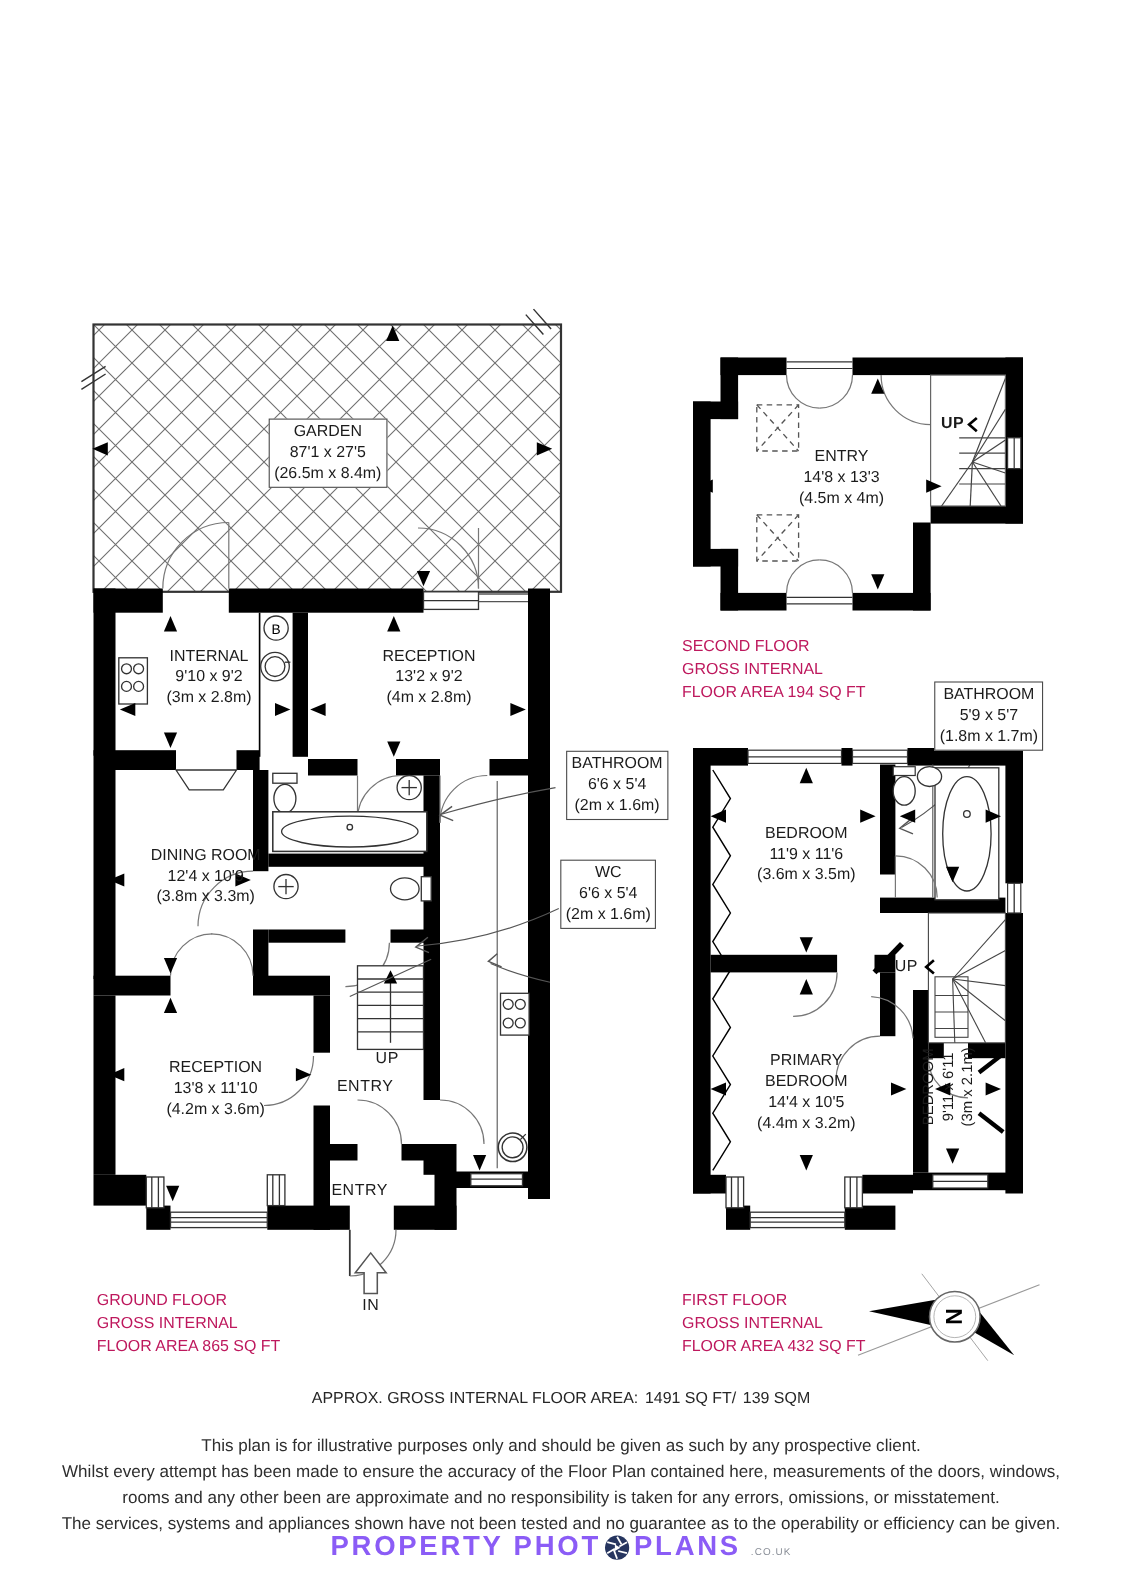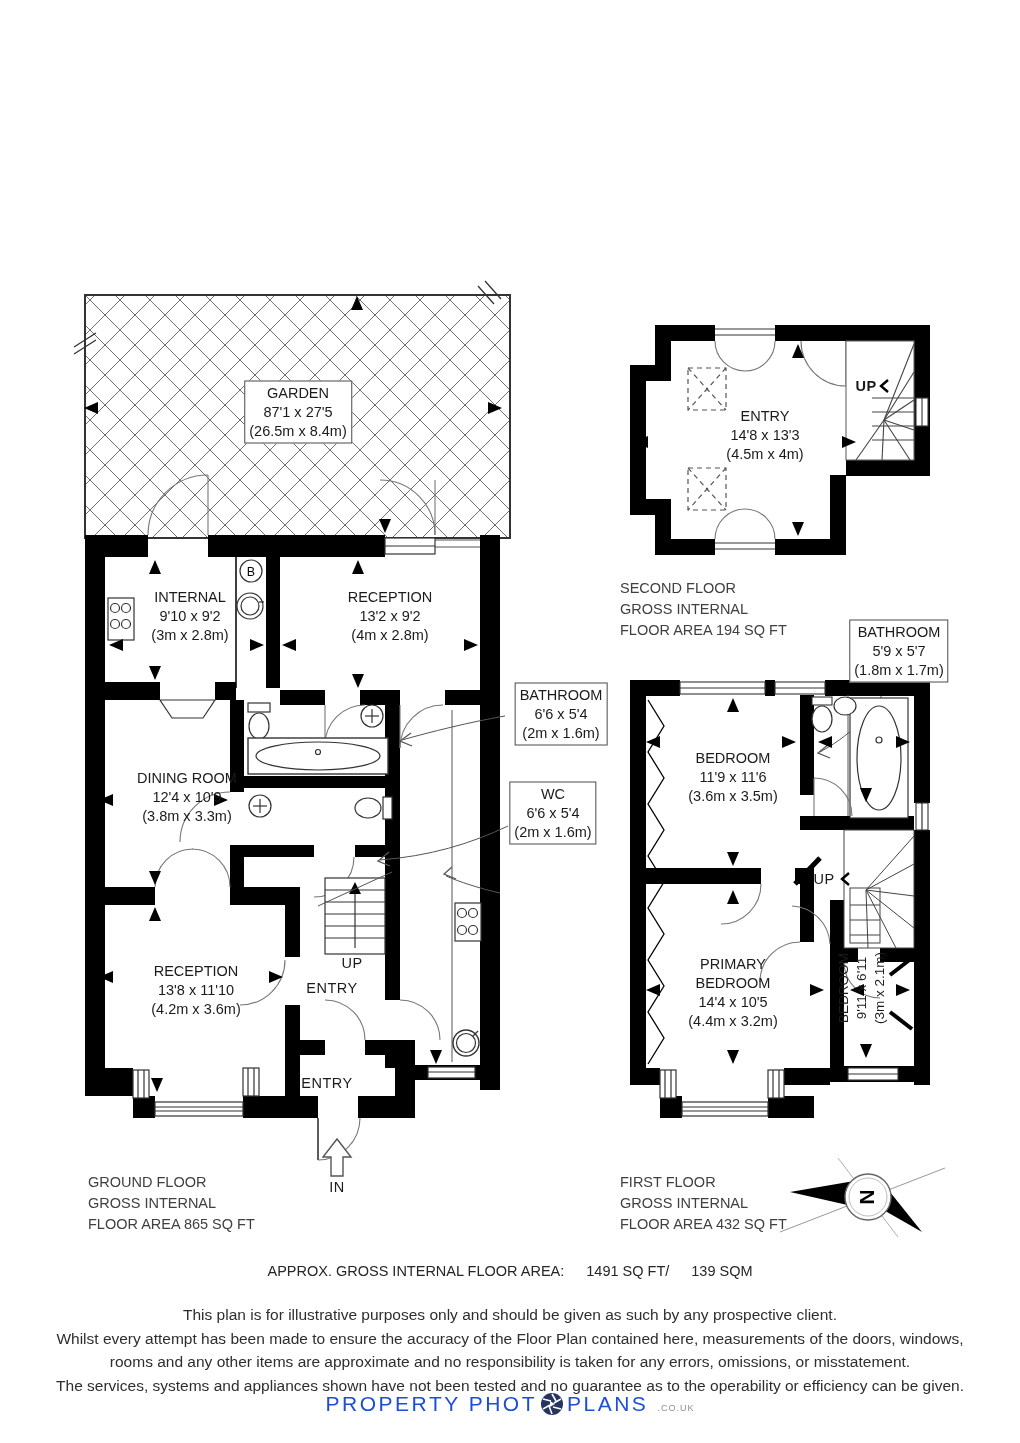--- a/index.html
+++ b/index.html
@@ -4,28 +4,28 @@
 <style>
   html,body{margin:0;padding:0;background:#fff}
   .page{position:relative;width:1020px;height:1443px;background:#fff;
         font-family:"Liberation Sans",sans-serif;overflow:hidden;color:#1b1b1b}
   svg.plan{position:absolute;left:0;top:0}
   .lbl{position:absolute;transform:translate(-50%,-50%);text-align:center;
        font-size:14.5px;line-height:19px;color:#1b1b1b;white-space:nowrap}
   .boxed{border:1.3px solid #4a4a4a;background:#fff;padding:2px 4px}
   .wrap{white-space:normal;width:132px}
   .rot{transform:translate(-50%,-50%) rotate(-90deg)}
-  .floor-note{position:absolute;font-size:14.5px;line-height:21px;color:#404040;white-space:nowrap}
+  .floor-note{position:absolute;font-size:14.5px;line-height:21px;color:#be185d;white-space:nowrap}
   .center-line{position:absolute;left:0;width:100%;text-align:center;color:#262626}
   .summary{top:1263px;font-size:14.5px}
-  .sum-val{margin-left:22px}
+  .sum-val{margin-left:6px}
   .disclaimer{top:1303px;font-size:15.5px;line-height:23.5px;color:#2e2e2e}
   .logo{position:absolute;top:1392px;left:0;width:100%;text-align:center}
   .logo-row{display:flex;align-items:center;justify-content:center;gap:3px}
-  .brand{font-size:21px;font-weight:400;letter-spacing:2.5px;color:#1d4ed8}
+  .brand{font-size:25px;font-weight:700;letter-spacing:2.5px;color:#8b5cf6}
   .suffix{font-size:9px;color:#8a8f98;letter-spacing:1px;margin-left:6px;position:relative;top:4px}
   .tagline{margin-top:2px;font-size:8px;letter-spacing:4px;color:#5a5f66}
   .up-entry{letter-spacing:.5px}
 </style>
 </head>
 <body>
 
 <div class="page">
 
 <svg class="plan" width="1020" height="1443" viewBox="0 0 1020 1443">
@@ -474,21 +474,21 @@
   <div>FLOOR AREA 432 SQ FT</div>
 </div>
 
 <div class="center-line summary">
   <span>APPROX. GROSS INTERNAL FLOOR AREA:</span><span class="sum-val">1491 SQ FT/</span><span class="sum-val">139 SQM</span>
 </div>
 
 <div class="center-line disclaimer">
   <div>This plan is for illustrative purposes only and should be given as such by any prospective client.</div>
   <div>Whilst every attempt has been made to ensure the accuracy of the Floor Plan contained here, measurements of the doors, windows,</div>
-  <div>rooms and any other items are approximate and no responsibility is taken for any errors, omissions, or misstatement.</div>
+  <div>rooms and any other been are approximate and no responsibility is taken for any errors, omissions, or misstatement.</div>
   <div>The services, systems and appliances shown have not been tested and no guarantee as to the operability or efficiency can be given.</div>
 </div>
 
 <div class="logo">
   <div class="logo-row">
     <span class="brand">PROPERTY PHOT</span>
     <svg width="24" height="24" viewBox="0 0 24 24">
       <circle cx="12" cy="12" r="11" fill="#26355f"></circle>
       <g stroke="#ffffff" stroke-width="1.6">
         <line x1="12" y1="2" x2="16" y2="9"></line>

